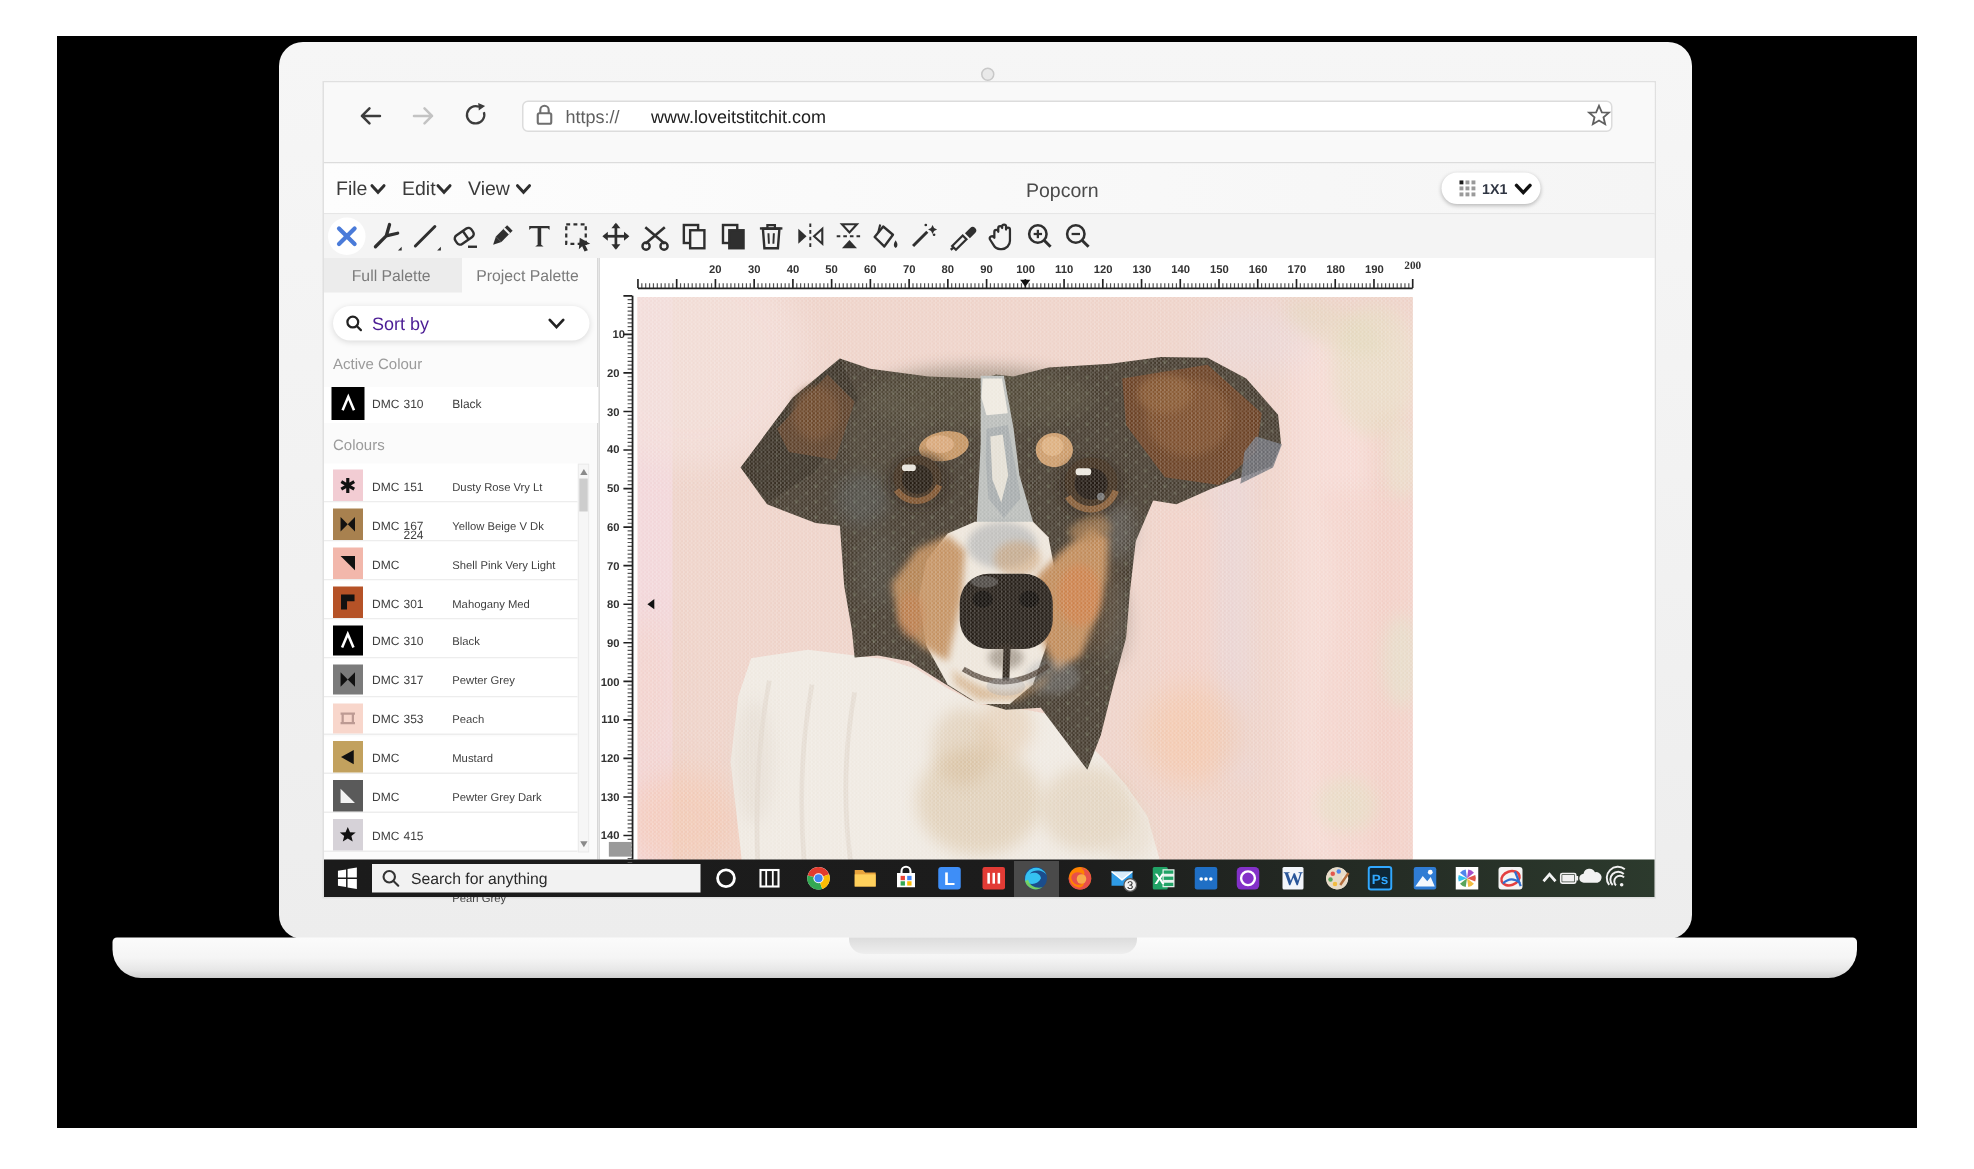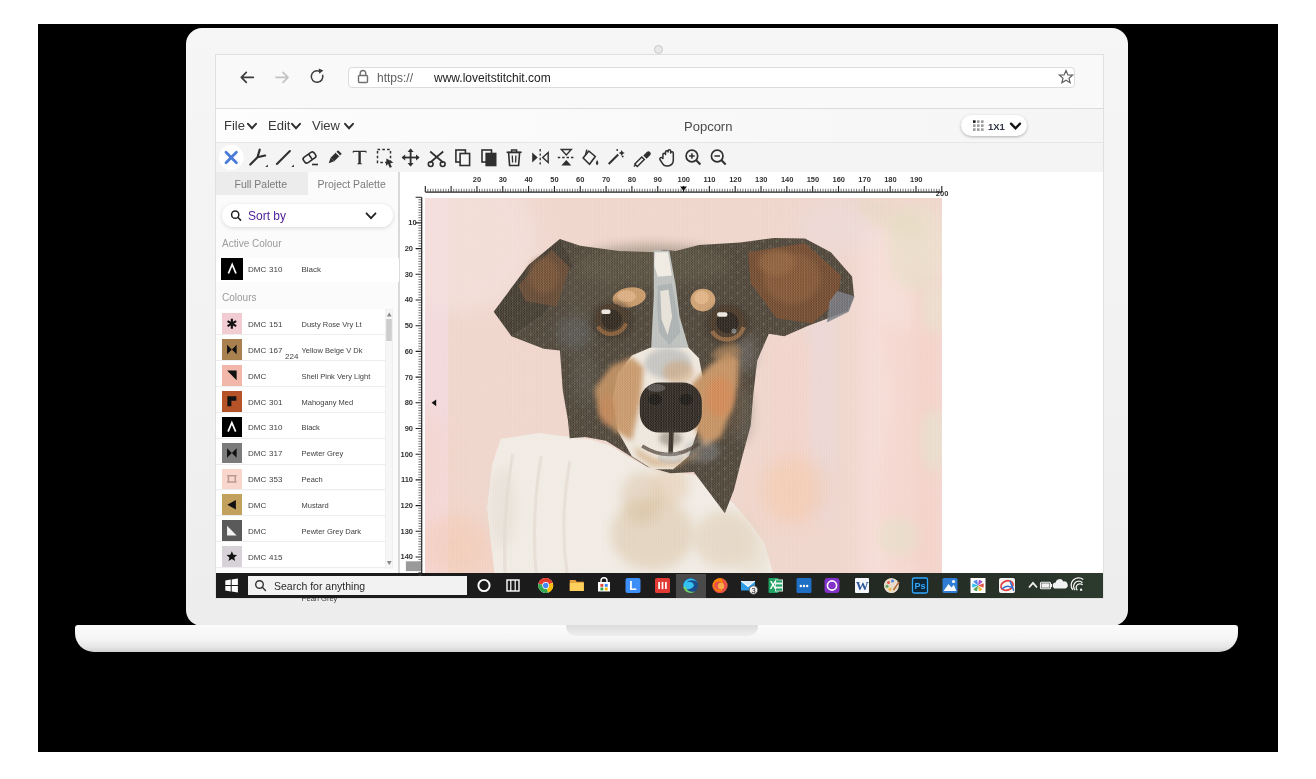--- a/index.html
+++ b/index.html
@@ -60,21 +60,21 @@
 <div class="t rowtext" style="left:269px;top:319.9px;">151</div>
 <div class="t rowtext" style="left:301.5px;top:319.9px;font-size:7.5px;text-align:center;">Dusty Rose Vry Lt</div>
 <div class="abs" style="left:216px;top:335.3px;width:169px;height:25.87px;background:#fff;border-bottom:1px solid #ededed;box-sizing:border-box;"></div>
 <div class="abs" style="left:221.5px;top:339.2px;width:20.7px;height:20.7px;background:#a8814f;"></div>
 <div class="t rowtext" style="left:248px;top:345.8px;">DMC</div>
 <div class="t rowtext" style="left:269px;top:345.8px;">167</div>
 <div class="t rowtext" style="left:301.5px;top:345.8px;font-size:7.5px;">Yellow Beige V Dk</div>
 <div class="abs" style="left:216px;top:361.1px;width:169px;height:25.87px;background:#fff;border-bottom:1px solid #ededed;box-sizing:border-box;"></div>
 <div class="abs" style="left:221.5px;top:365.0px;width:20.7px;height:20.7px;background:#f2b7ab;"></div>
 <div class="t rowtext" style="left:248px;top:371.6px;">DMC</div>
-<div class="t rowtext" style="left:269px;top:352px;margin-left:16px;">224</div>
+<div class="t rowtext" style="left:269px;top:352px;">224</div>
 <div class="t rowtext" style="left:301.5px;top:371.6px;font-size:7.5px;">Shell Pink Very Light</div>
 <div class="abs" style="left:216px;top:387.0px;width:169px;height:25.87px;background:#fff;border-bottom:1px solid #ededed;box-sizing:border-box;"></div>
 <div class="abs" style="left:221.5px;top:390.9px;width:20.7px;height:20.7px;background:#b55227;"></div>
 <div class="t rowtext" style="left:248px;top:397.5px;">DMC</div>
 <div class="t rowtext" style="left:269px;top:397.5px;">301</div>
 <div class="t rowtext" style="left:301.5px;top:397.5px;font-size:7.5px;">Mahogany Med</div>
 <div class="abs" style="left:216px;top:412.9px;width:169px;height:25.87px;background:#fff;border-bottom:1px solid #ededed;box-sizing:border-box;"></div>
 <div class="abs" style="left:221.5px;top:416.8px;width:20.7px;height:20.7px;background:#000000;"></div>
 <div class="t rowtext" style="left:248px;top:423.4px;">DMC</div>
 <div class="t rowtext" style="left:269px;top:423.4px;">310</div>
@@ -117,21 +117,21 @@
 <div class="t" style="left:677.5px;top:174.5px;width:12px;text-align:center;font-size:7.5px;font-weight:bold;color:#333;">100</div>
 <div class="t" style="left:703.4px;top:174.5px;width:12px;text-align:center;font-size:7.5px;font-weight:bold;color:#333;">110</div>
 <div class="t" style="left:729.2px;top:174.5px;width:12px;text-align:center;font-size:7.5px;font-weight:bold;color:#333;">120</div>
 <div class="t" style="left:755.0px;top:174.5px;width:12px;text-align:center;font-size:7.5px;font-weight:bold;color:#333;">130</div>
 <div class="t" style="left:780.9px;top:174.5px;width:12px;text-align:center;font-size:7.5px;font-weight:bold;color:#333;">140</div>
 <div class="t" style="left:806.7px;top:174.5px;width:12px;text-align:center;font-size:7.5px;font-weight:bold;color:#333;">150</div>
 <div class="t" style="left:832.5px;top:174.5px;width:12px;text-align:center;font-size:7.5px;font-weight:bold;color:#333;">160</div>
 <div class="t" style="left:858.3px;top:174.5px;width:12px;font-size:7.5px;font-weight:bold;color:#333;">170</div>
 <div class="t" style="left:884.2px;top:174.5px;width:12px;text-align:center;font-size:7.5px;font-weight:bold;color:#333;">180</div>
 <div class="t" style="left:910.0px;top:174.5px;width:12px;text-align:center;font-size:7.5px;font-weight:bold;color:#333;">190</div>
-<div class="t" style="left:935.8px;top:189px;width:12px;text-align:center;font-size:7.5px;font-weight:bold;color:#333;">200</div>
+<div class="t" style="left:935.8px;top:172px;width:12px;text-align:center;font-size:7.5px;font-weight:bold;color:#333;font-family:Liberation Serif, serif;">200</div>
 <div class="t" style="left:397px;top:218.3px;width:31px;text-align:center;font-size:7.5px;font-weight:bold;color:#333;">10</div>
 <div class="t" style="left:399px;top:244.0px;width:14px;text-align:right;font-size:7.5px;font-weight:bold;color:#333;">20</div>
 <div class="t" style="left:399px;top:269.7px;width:14px;text-align:right;font-size:7.5px;font-weight:bold;color:#333;">30</div>
 <div class="t" style="left:399px;top:295.4px;width:14px;text-align:right;font-size:7.5px;font-weight:bold;color:#333;">40</div>
 <div class="t" style="left:399px;top:321.1px;width:14px;text-align:right;font-size:7.5px;font-weight:bold;color:#333;">50</div>
 <div class="t" style="left:399px;top:346.8px;width:14px;text-align:right;font-size:7.5px;font-weight:bold;color:#333;">60</div>
 <div class="t" style="left:399px;top:372.5px;width:14px;text-align:right;font-size:7.5px;font-weight:bold;color:#333;">70</div>
 <div class="t" style="left:399px;top:398.2px;width:14px;text-align:right;font-size:7.5px;font-weight:bold;color:#333;">80</div>
 <div class="t" style="left:399px;top:423.9px;width:14px;text-align:right;font-size:7.5px;font-weight:bold;color:#333;">90</div>
 <div class="t" style="left:399px;top:449.6px;width:14px;text-align:right;font-size:7.5px;font-weight:bold;color:#333;">100</div>

